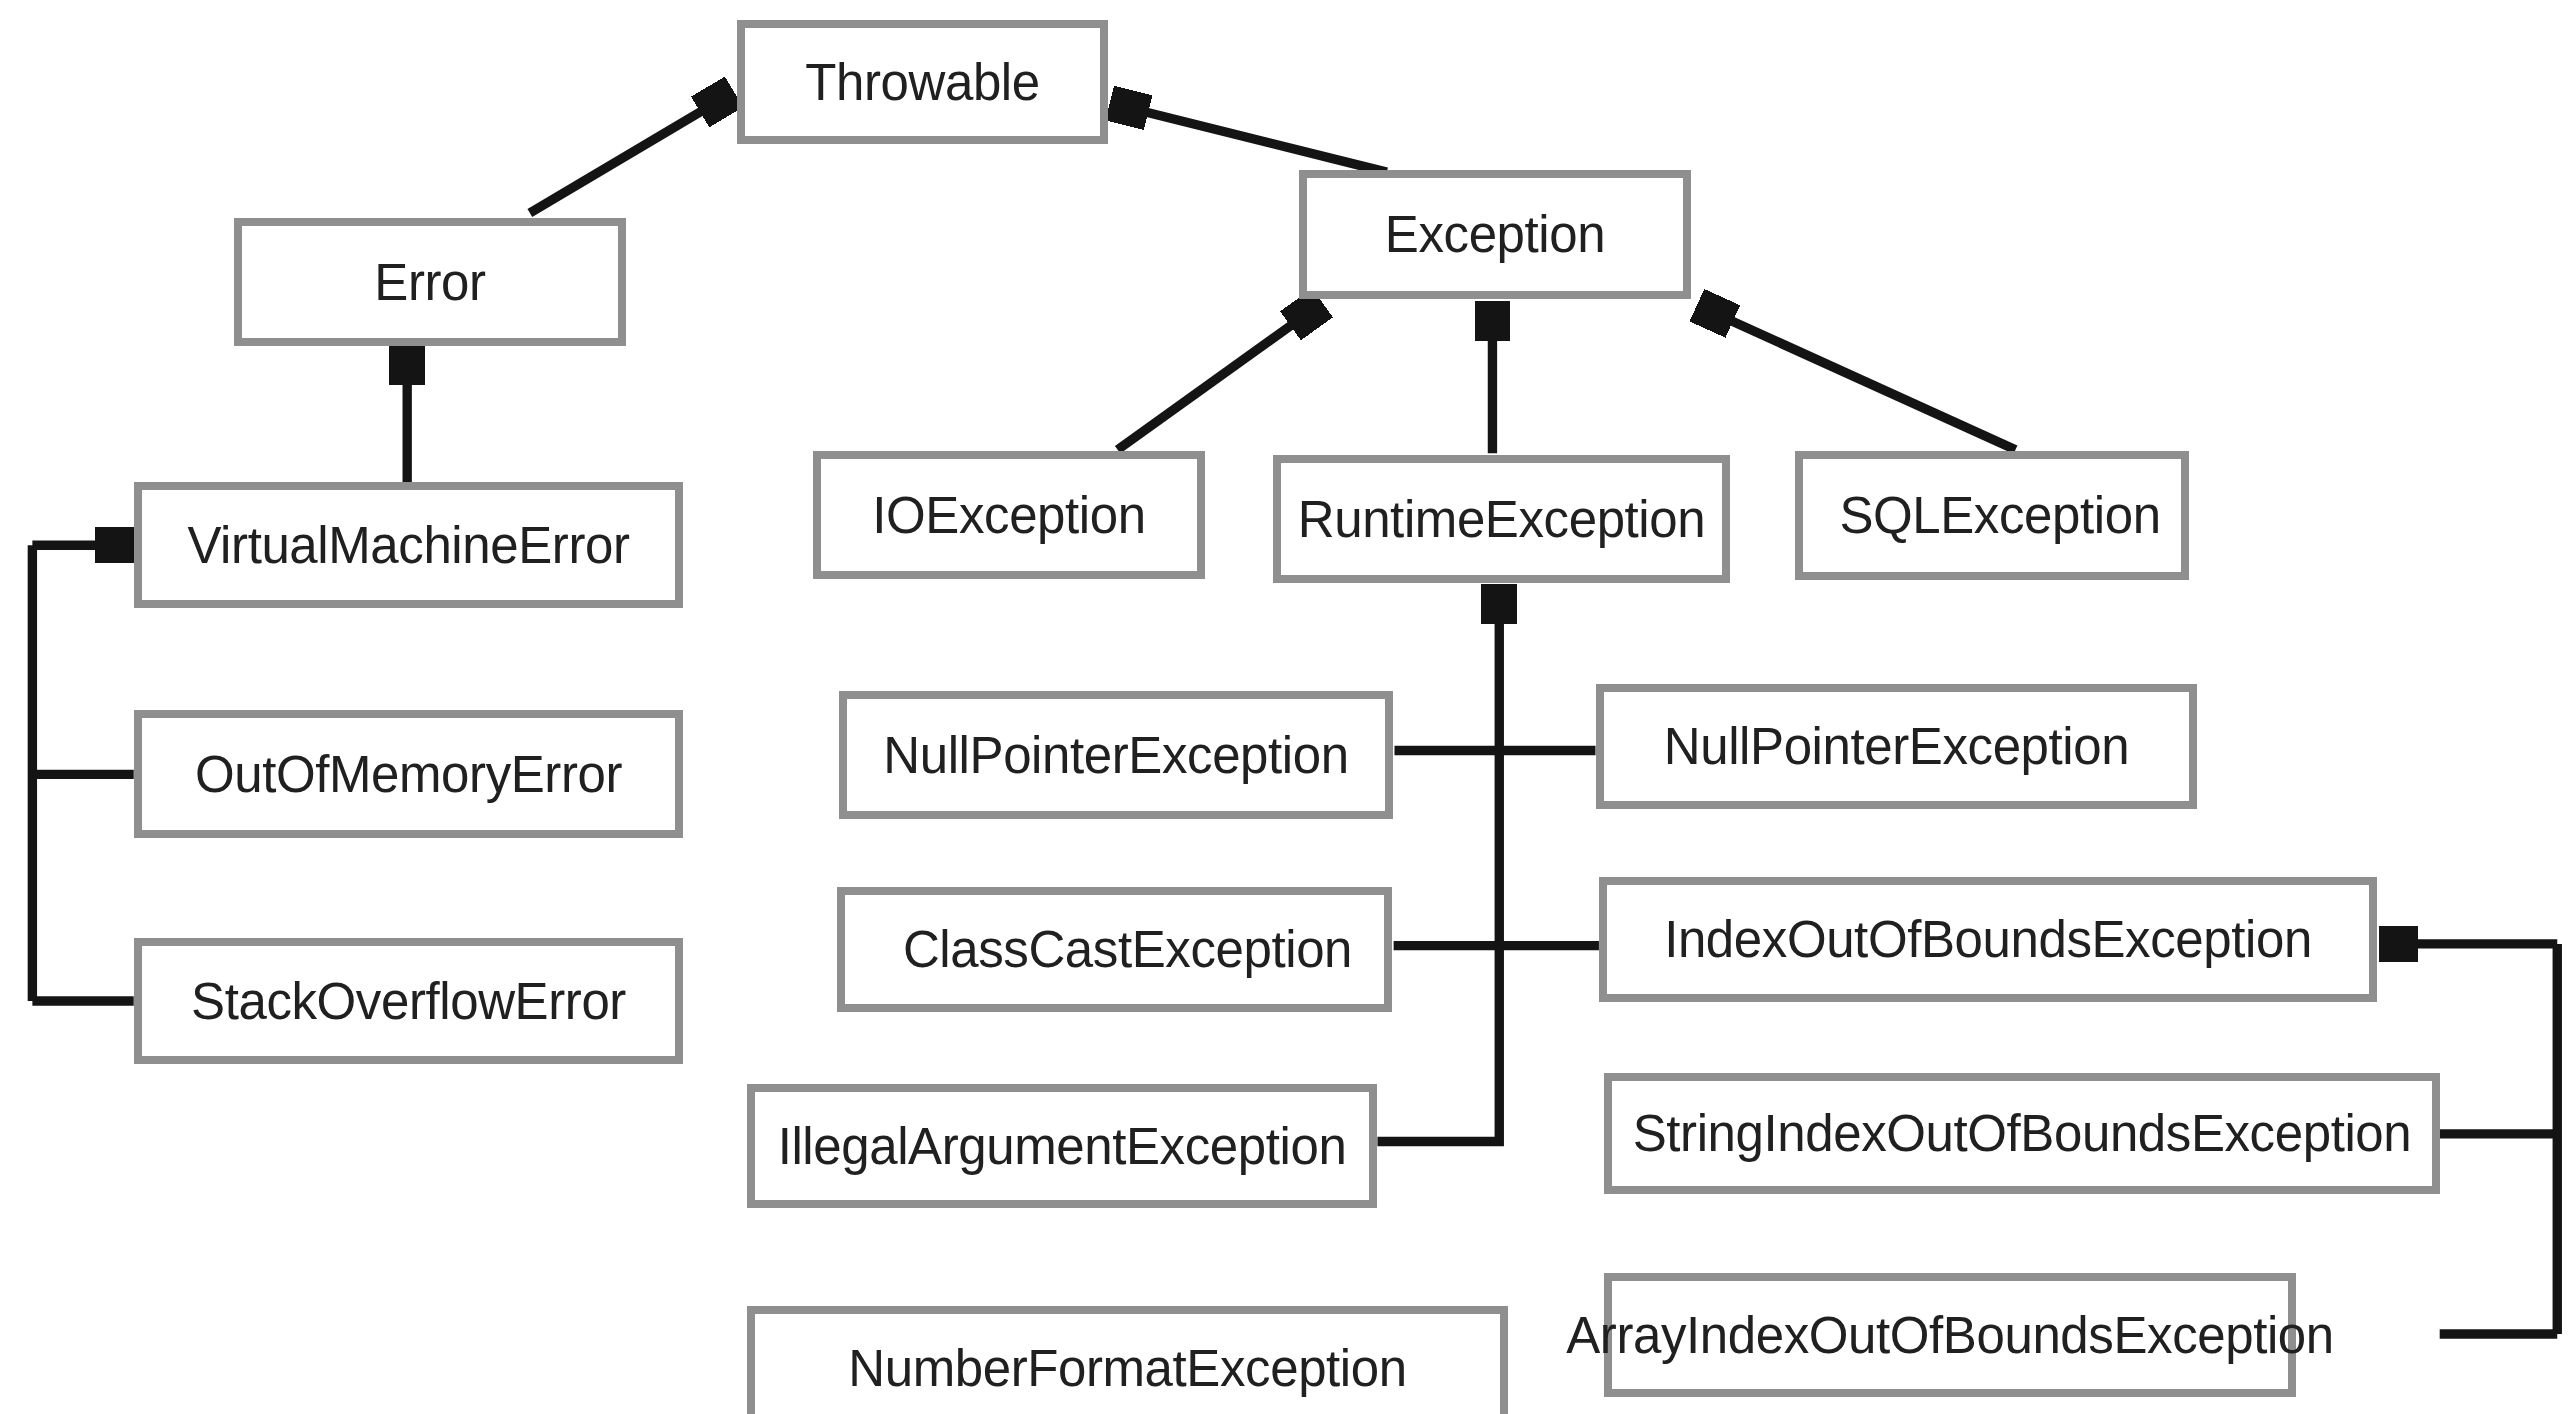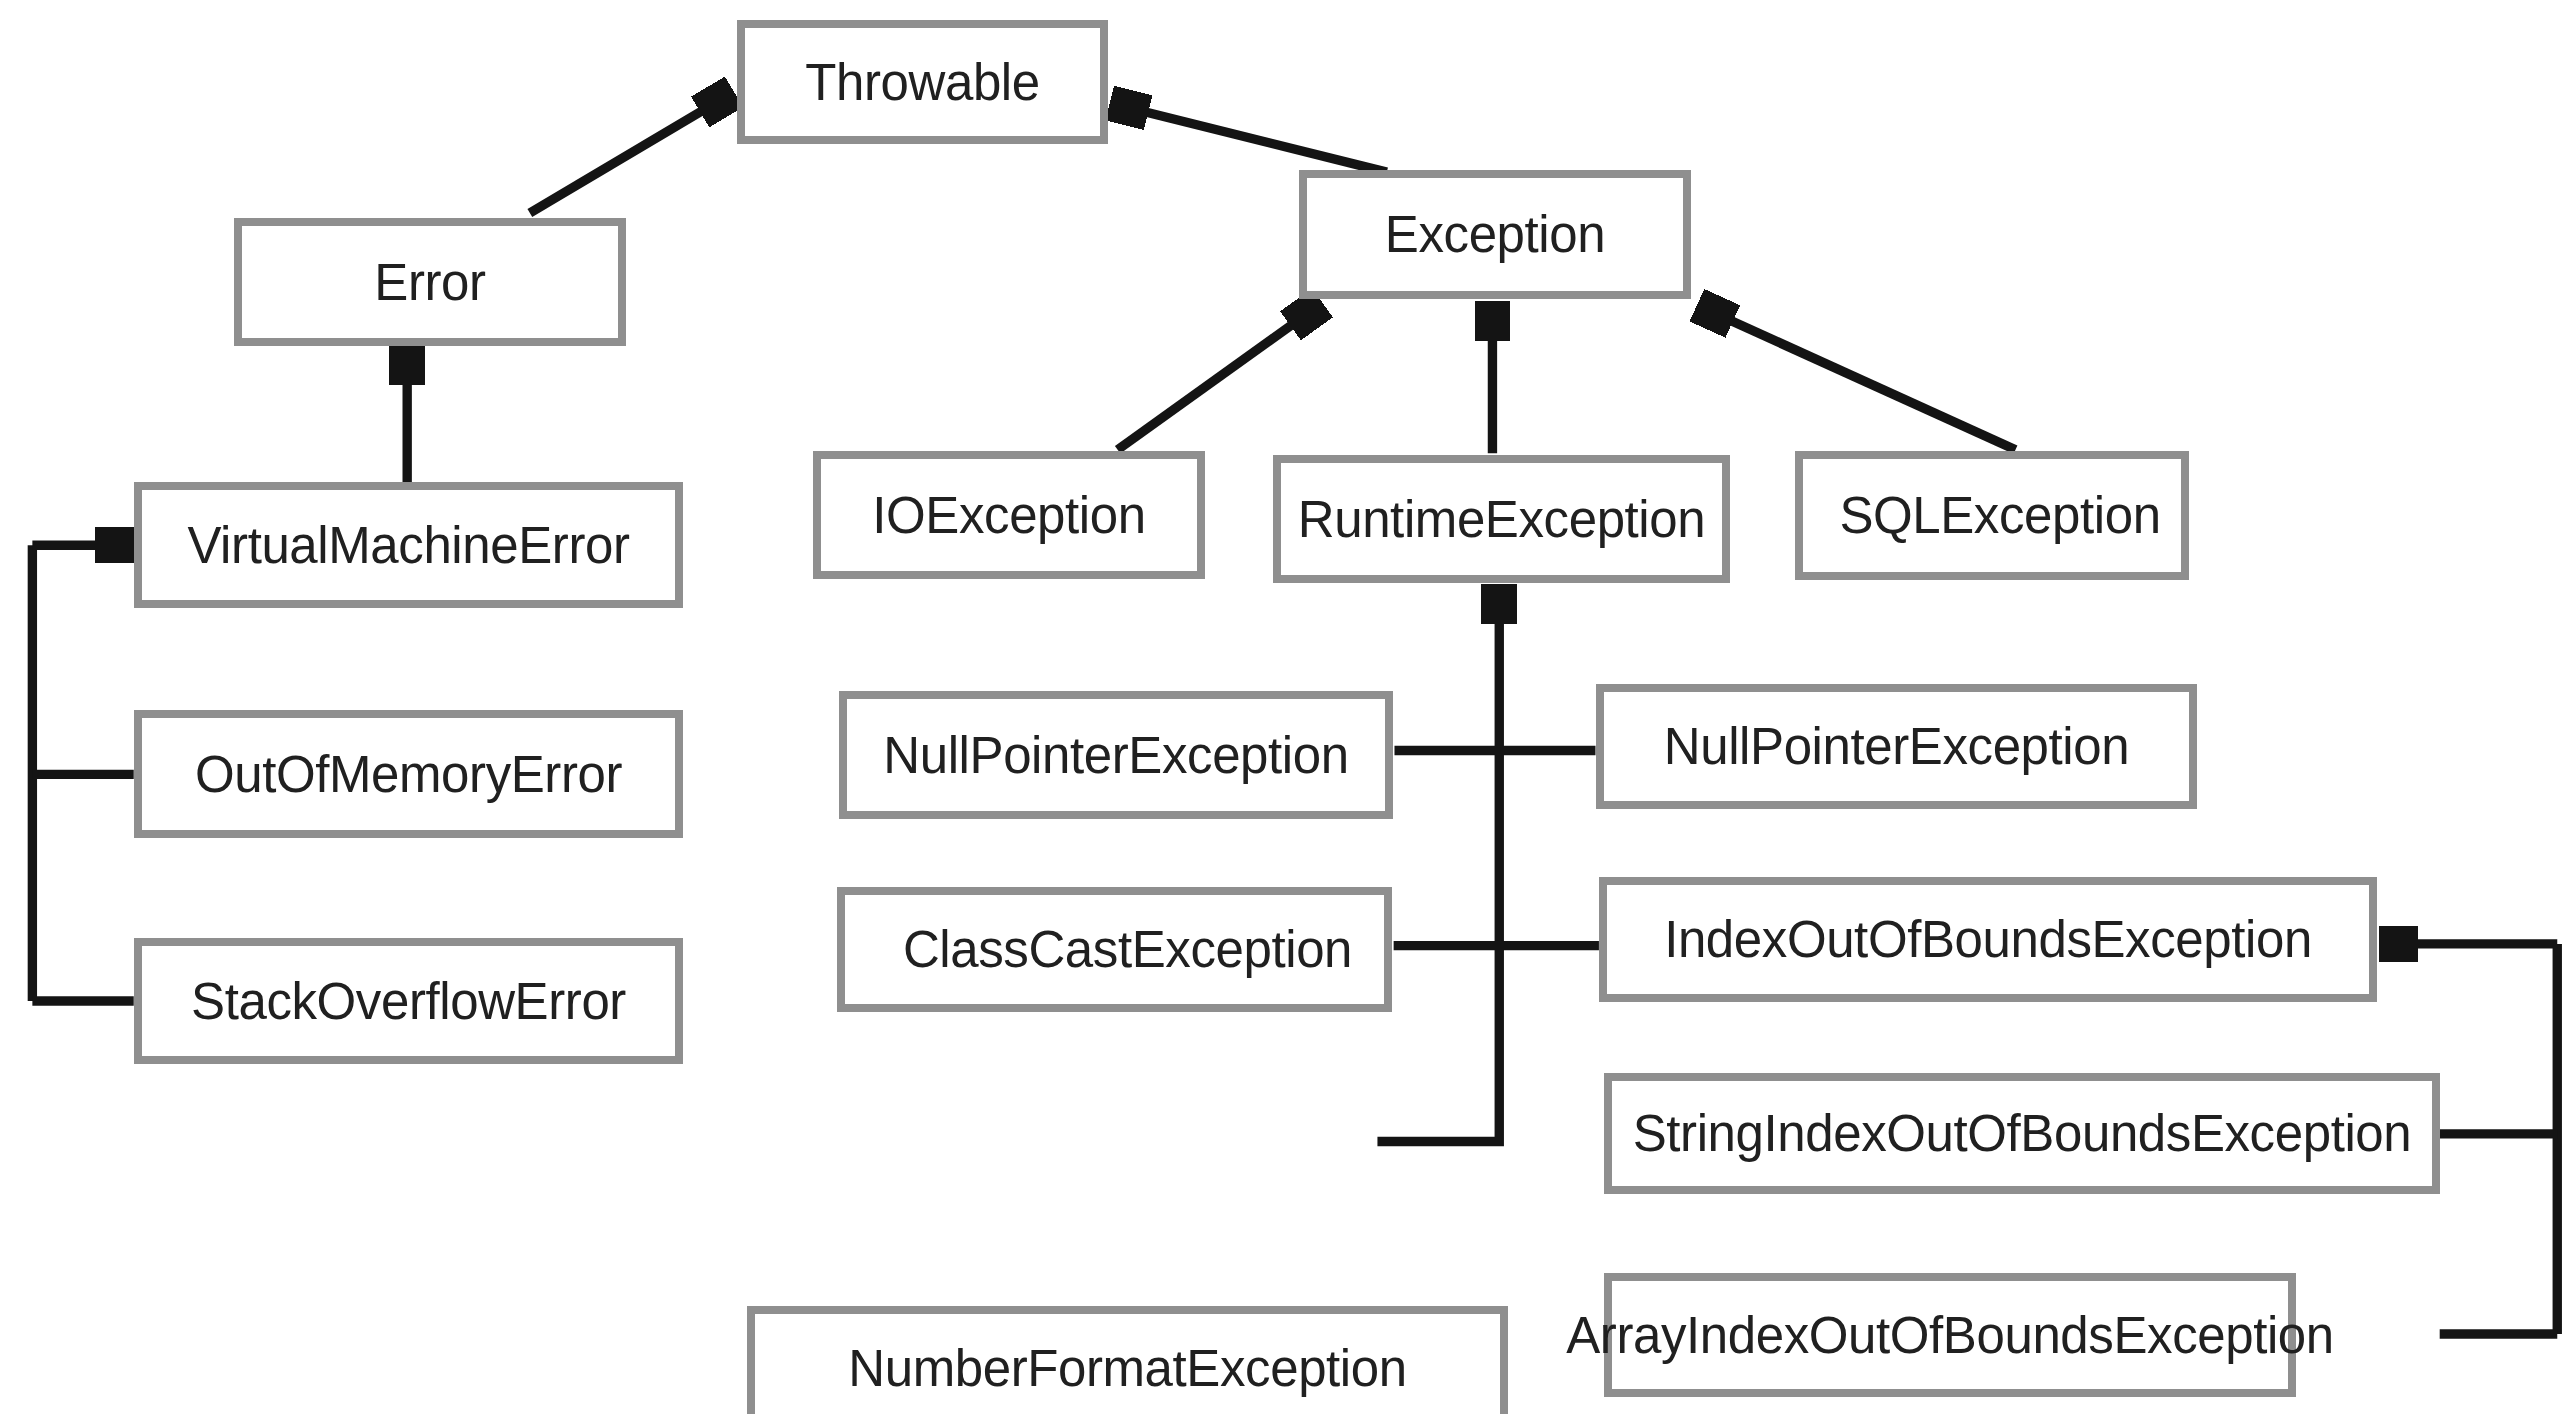--- a/index.html
+++ b/index.html
@@ -116,20 +116,23 @@
   </div>
   <div class="node" id="n-soe">
     <span>StackOverflowError</span>
   </div>
   <div class="node" id="n-cce">
     <span>ClassCastException</span>
   </div>
   <div class="node" id="n-ioobe">
     <span>IndexOutOfBoundsException</span>
   </div>
+  <div class="node" id="n-iae">
+    <span>IllegalArgumentException</span>
+  </div>
   <div class="node" id="n-sioobe">
     <span>StringIndexOutOfBoundsException</span>
   </div>
   <div class="node" id="n-nfe">
     <span>NumberFormatException</span>
   </div>
   <div class="node" id="n-aioobe">
     <span>ArrayIndexOutOfBoundsException</span>
   </div>
 

